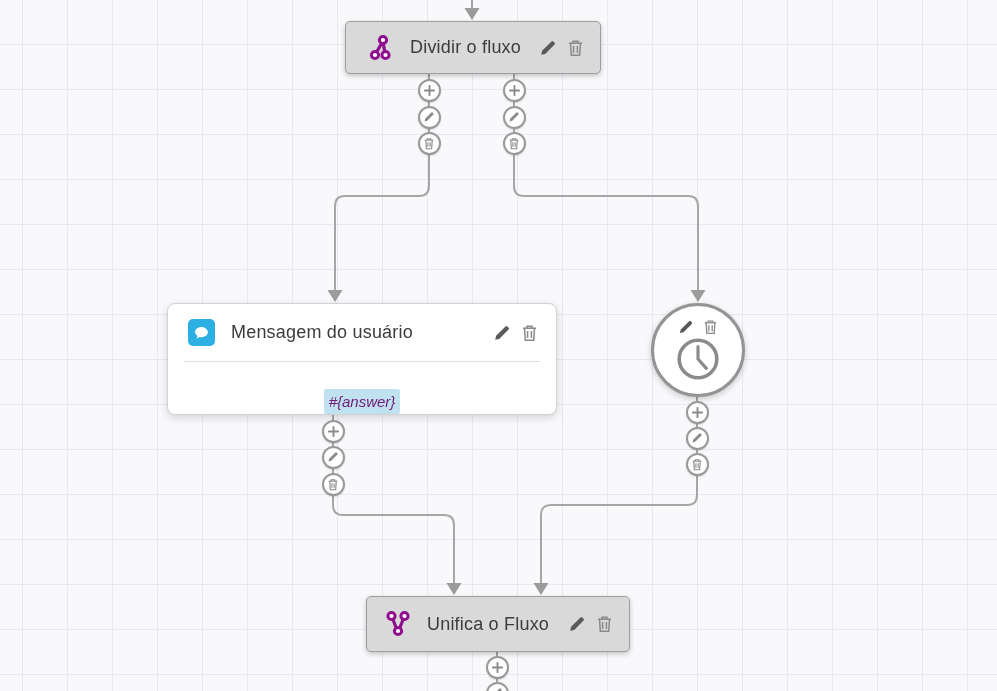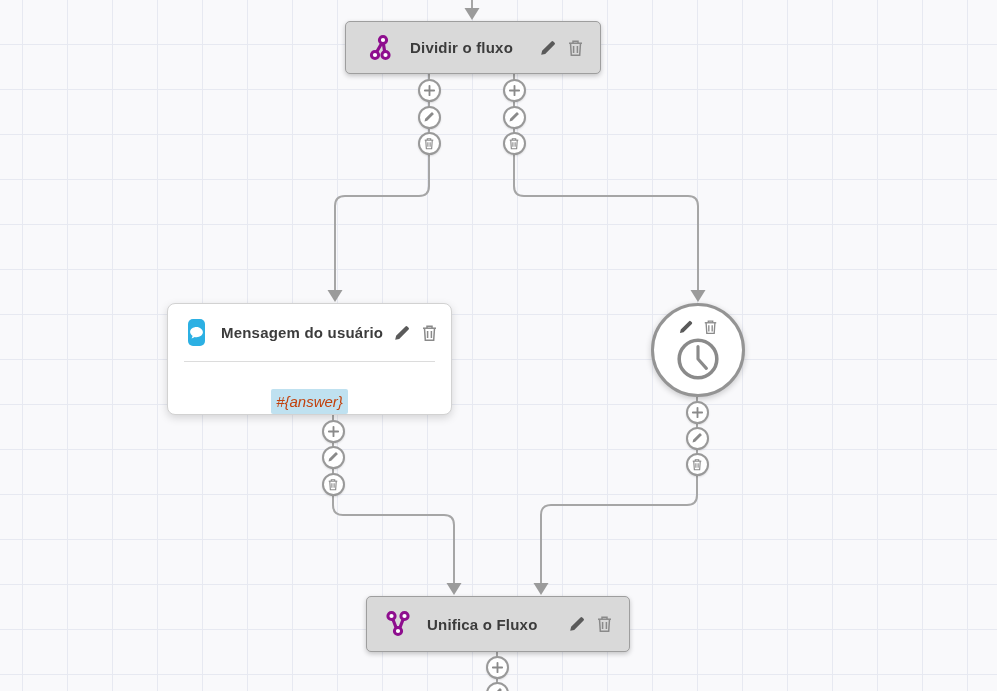--- a/index.html
+++ b/index.html
@@ -18,30 +18,30 @@
   .gray-node{
     background:#d9d9d9;border:1px solid #9e9e9e;border-radius:5px;
     box-shadow:0 2px 5px rgba(0,0,0,.22);
     display:flex;align-items:center;padding:0 16px 0 22px;
   }
   .white-node{
     background:#fff;border:1px solid #d2d2d2;border-radius:8px;
     box-shadow:0 3px 9px rgba(0,0,0,.15);
   }
   .node-title{
-    font-size:15px;font-weight:bold;color:#3c3c3c;letter-spacing:.2px;
+    font-size:18px;font-weight:normal;color:#3c3c3c;letter-spacing:.2px;
     margin-right:auto;white-space:nowrap;
   }
   .node-icon{display:flex;align-items:center;margin-right:16px;}
   .act-btn{display:flex;align-items:center;margin-left:10px;cursor:pointer;}
   .wn-header{height:57px;display:flex;align-items:center;padding:0 18px 0 20px;}
   .wn-divider{border-top:1px solid #dcdcdc;margin:0 16px;}
   .wn-body{height:53px;display:flex;align-items:center;justify-content:center;}
   .var-chip{
-    font-size:15px;font-style:italic;color:#c2410c;background:#bfe1f0;
+    font-size:15px;font-style:italic;color:#701a75;background:#bfe1f0;
     padding:4px 5px;border-radius:2px;margin-top:26px;
   }
   .msg-icon{
     width:27px;height:27px;border-radius:5px;background:#2cb0e3;
     display:flex;align-items:center;justify-content:center;margin-right:16px;
   }
   .circle-node{
     position:absolute;z-index:2;box-sizing:border-box;
     width:94px;height:94px;border-radius:50%;
     background:#fff;border:3px solid #949494;
@@ -139,21 +139,21 @@
   </div>
   <div class="cbtn" style="left:502.5px;top:131.5px">
     <svg width="12" height="13" viewBox="0 0 14 15" fill="none" stroke="#8a8a8a" stroke-width="1.3">
         <path d="M2 3.6h10"></path>
         <path d="M5 3.4V2h4v1.4"></path>
         <path d="M3.2 3.6l.7 10h6.2l.7-10"></path>
         <path d="M5.7 6v5.4M8.3 6v5.4"></path>
       </svg>
   </div>
 
-  <div class="node white-node" style="left:167px;top:303px;width:285px;height:112px">
+  <div class="node white-node" style="left:167px;top:303px;width:390px;height:112px">
     <div class="wn-header">
       <span class="msg-icon">
         <svg width="17" height="16" viewBox="0 0 20 20">
             <path fill="#ffffff" d="M10 2.6c-4.4 0-8 2.7-8 6 0 1.9 1.2 3.6 3 4.7 0 1-.4 2.3-1.4 3.3 1.6-.2 3.1-1 4-1.7.8.2 1.6.3 2.4.3 4.4 0 8-2.7 8-6s-3.6-6.6-8-6.6z"></path>
           </svg>
       </span>
       <span class="node-title">Mensagem do usuário</span>
       <span class="act-btn">
         <svg width="18" height="18" viewBox="0 0 18 18">
             <path fill="#5a5a5a" d="M2.2 15.8l.9-4 9.4-9.4a1.3 1.3 0 0 1 1.8 0l1.3 1.3a1.3 1.3 0 0 1 0 1.8l-9.4 9.4-4 .9z"></path>

